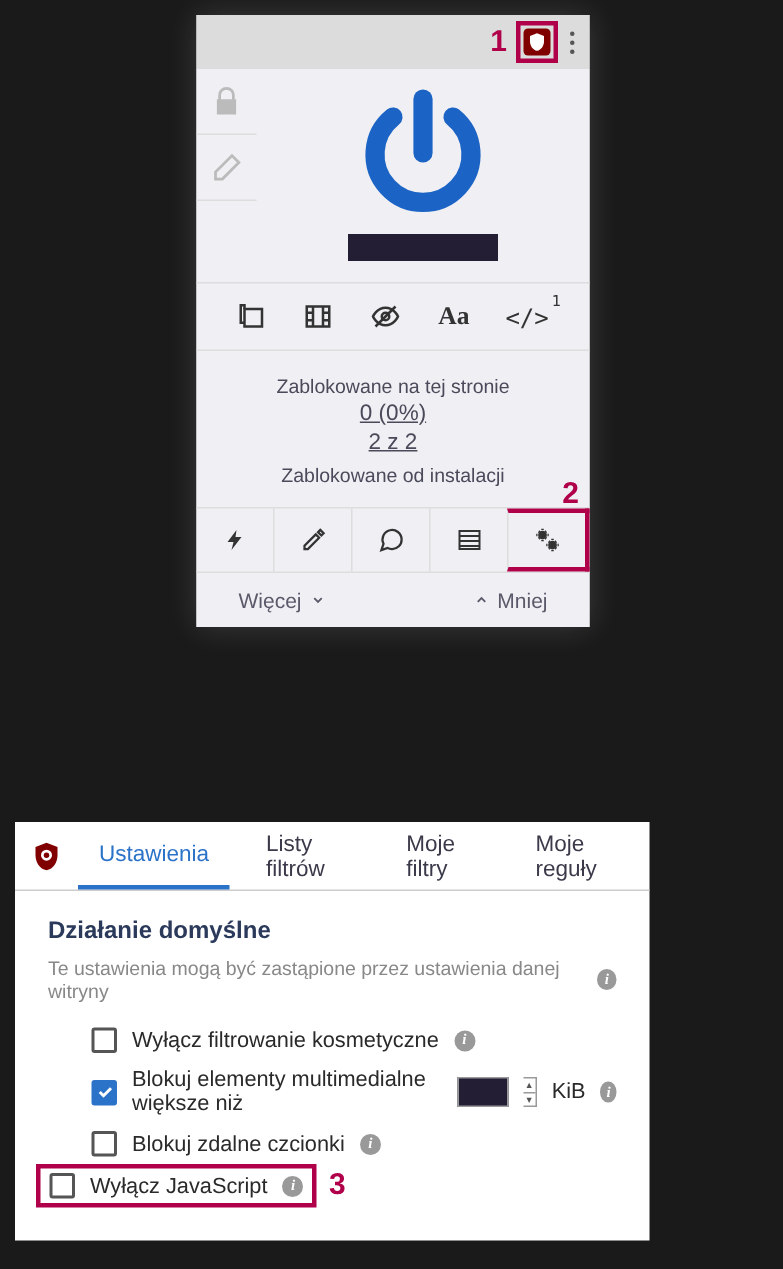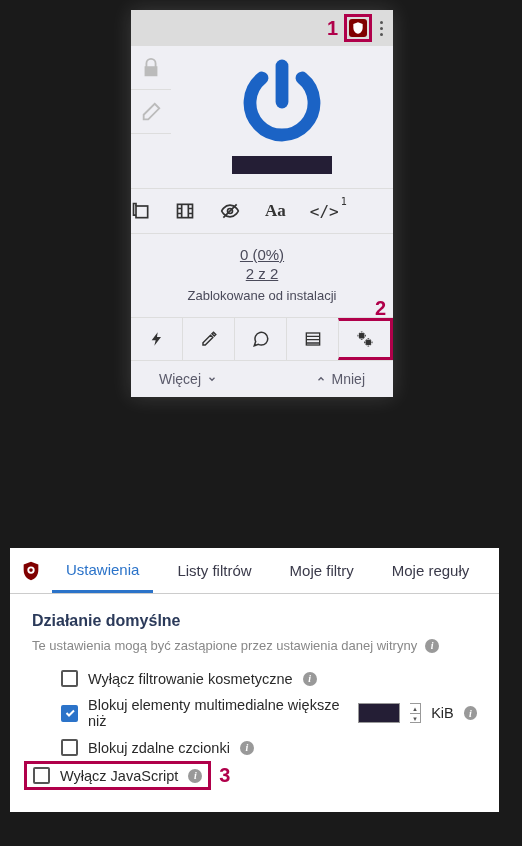--- a/index.html
+++ b/index.html
@@ -80,20 +80,21 @@
   }
   .power-btn { color: #1b63c5; }
   .url-bar {
     width: 100px; height: 18px;
     background: #241e35;
     margin-top: 6px;
   }
 
   .tool-row {
     display: flex;
+    justify-content: center;
     gap: 24px;
     padding: 12px 0;
     border-top: 1px solid #ddd;
     border-bottom: 1px solid #ddd;
     color: #333;
     font-size: 18px;
     align-items: center;
   }
   .tool-row .ic { position: relative; }
   .tool-row .sup { position: absolute; top: -6px; right: -8px; font-size: 10px; }
@@ -141,21 +142,21 @@
     color: #5a5a6a;
     font-size: 14px;
   }
   .exp { display: flex; align-items: center; gap: 6px; }
 
   
   .settings-wrap {
     position: absolute;
     left: 10px;
     top: 548px;
-    width: 489px;
+    width: 423px;
     background: #fff;
   }
   .tabs-row {
     display: flex;
     align-items: center;
     border-bottom: 1px solid #ccc;
     padding: 0 4px;
     gap: 10px;
     height: 46px;
     position: relative;
@@ -328,20 +329,21 @@
             <path d="M2 12s3-7 10-7 10 7 10 7-3 7-10 7-10-7-10-7z"></path>
             <circle cx="12" cy="12" r="3"></circle>
             <path d="M4 20L20 4"></path>
           </svg>
       </span>
       <span class="ic" style="font-weight:bold;font-size:17px;font-family:serif">Aa</span>
       <span class="ic" style="font-size:16px;font-family:monospace">&lt;/&gt;<span class="sup">1</span></span>
     </div>
 
     <div class="stats">
+      <div class="label">Zablokowane na tej stronie</div>
       <div class="value">0 (0%)</div>
       <div class="value">2 z 2</div>
       <div class="label">Zablokowane od instalacji</div>
     </div>
 
     <div class="bottom-row">
       <div class="b-btn">
         <svg width="16" height="20" viewBox="0 0 24 24" fill="#333">
             <path d="M13 2L4 14h6l-2 8 10-13h-6l1-7z"></path>
           </svg>

